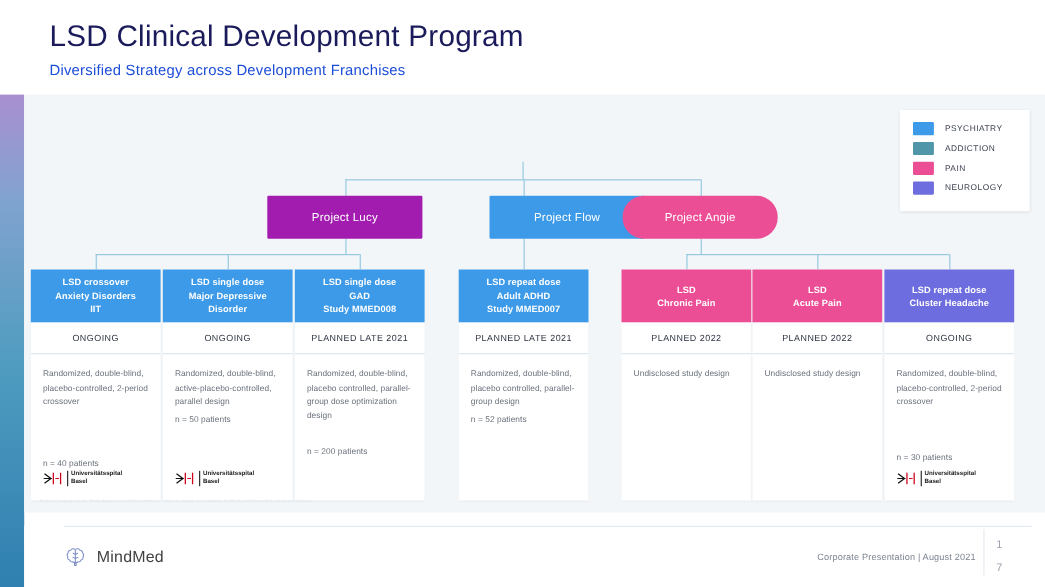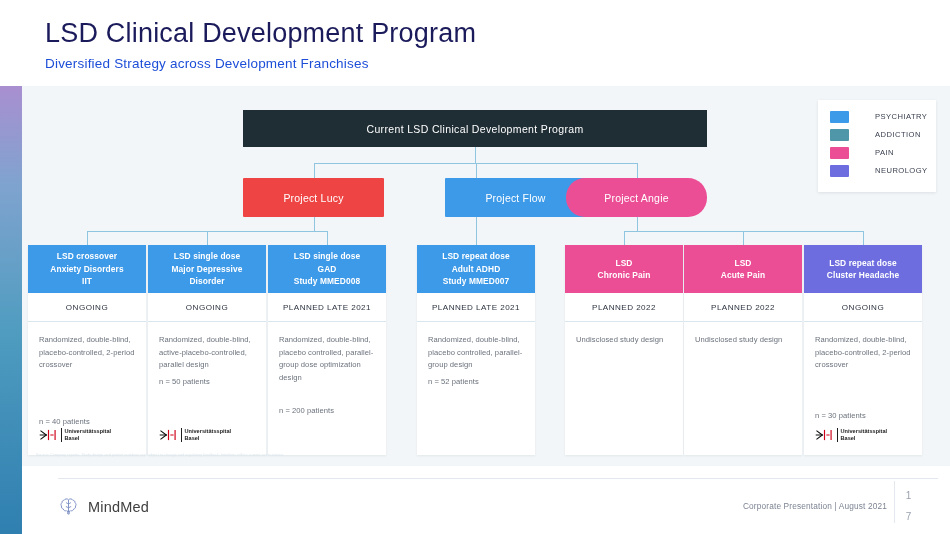--- a/index.html
+++ b/index.html
@@ -35,21 +35,21 @@
   .panel-inner{position:absolute;inset:0;}
 
   
   .legend{
     position:absolute;left:818px;top:100px;width:118px;height:92px;
     background:#ffffff;box-shadow:0 1px 3px rgba(20,40,70,.10);
     padding:8px 0 0 0;box-sizing:border-box;
   }
   .legend-row{display:flex;align-items:center;height:17px;margin:0 0 1px 12px;}
   .legend-sw{width:19px;height:12px;border-radius:1px;flex:0 0 auto;}
-  .legend-label{margin-left:26px;font-size:7.6px;color:#3b4150;letter-spacing:.45px;}
+  .legend-label{margin-left:10px;font-size:7.6px;color:#3b4150;letter-spacing:.45px;}
 
   
   .root-box{
     position:absolute;left:243px;top:110px;width:464px;height:37px;
     background:#1f2d35;color:#ffffff;display:flex;align-items:center;justify-content:center;
     font-size:10.5px;letter-spacing:.35px;
   }
 
   
   .ln{position:absolute;background:#8fc5de;}
@@ -152,23 +152,22 @@
     <div class="legend-row">
       <span class="legend-sw" style="background: rgb(236, 78, 150);"></span>
       <span class="legend-label">PAIN</span>
     </div>
     <div class="legend-row">
       <span class="legend-sw" style="background: rgb(109, 109, 224);"></span>
       <span class="legend-label">NEUROLOGY</span>
     </div>
   </div>
 
-  <div class="root-box" id="root-box" style="background: rgb(31, 45, 53);">Current LSD Clinical Development Program</div>
-
-  <div class="proj" id="proj-lucy" style="background: #ef4444;">Project Lucy</div>
+
+  <div class="proj" id="proj-lucy" style="background: #a21caf;">Project Lucy</div>
   <div class="proj" id="proj-flow" style="background: rgb(61, 154, 232);">Project Flow</div>
   <div class="proj" id="proj-angie" style="background: rgb(236, 78, 150); border-radius: 19px;">Project Angie</div>
 
   <div id="cards">
       <div class="card" style="left: 28px;">
         <div class="card-head" style="background: rgb(61, 154, 232);">
           <div>LSD crossover</div>
           <div>Anxiety Disorders</div>
           <div>IIT</div>
         </div>

